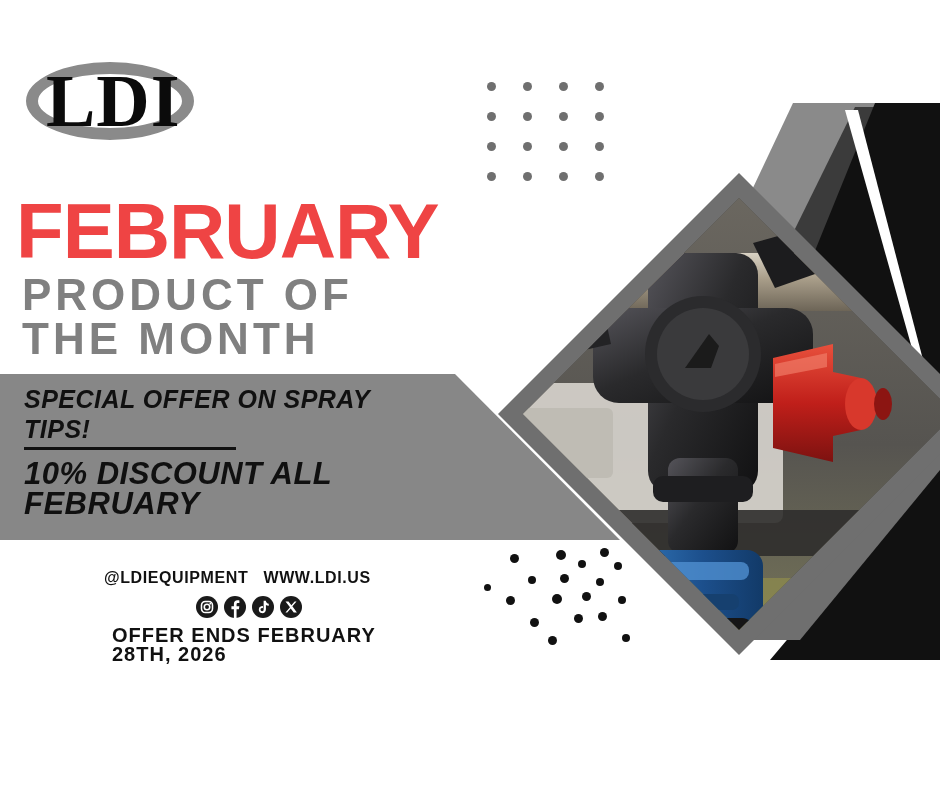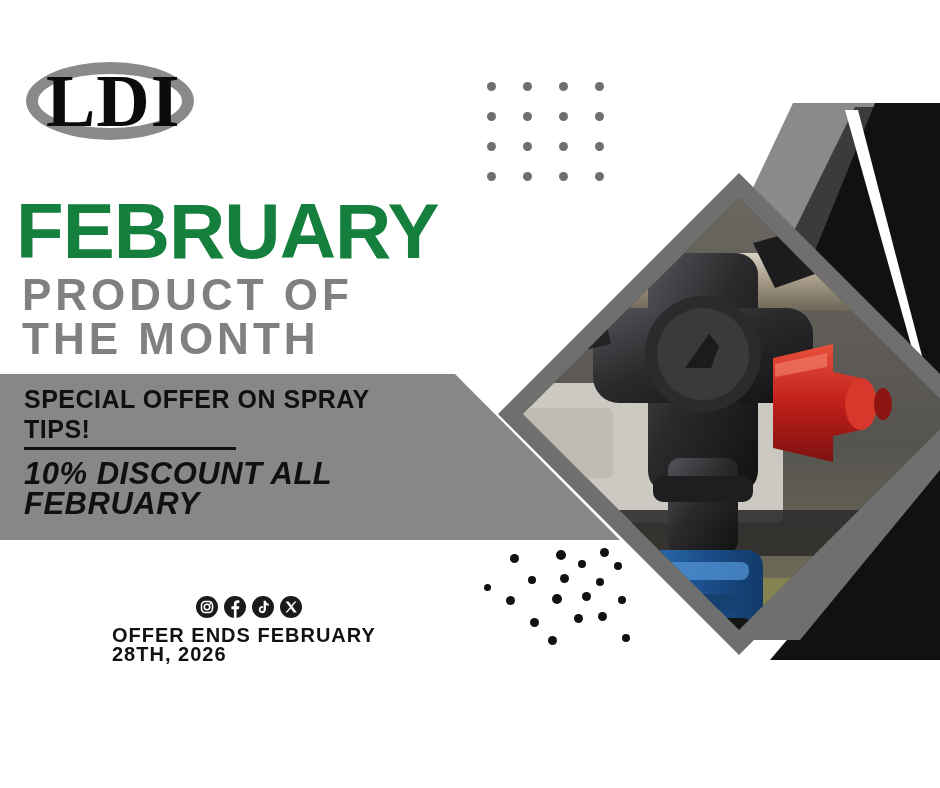--- a/index.html
+++ b/index.html
@@ -13,35 +13,35 @@
   .logo-wrap{position:absolute;left:18px;top:48px;width:200px;height:104px;}
   .logo-ring{position:absolute;left:8px;top:14px;width:168px;height:78px;
     border:12px solid #8a8a8a;border-radius:50%;box-sizing:border-box;}
   .logo-text{position:absolute;left:28px;top:20px;width:170px;
     font-family:"Liberation Serif", serif;font-weight:bold;font-size:74px;
     line-height:66px;color:#0b0b0b;letter-spacing:1px;}
 
   
   .h-february{position:absolute;left:16px;top:192px;
     font-weight:bold;font-size:78px;line-height:78px;letter-spacing:-1px;
-    color:#15803d;}
+    color:#ef4444;}
   .h-sub1{position:absolute;left:22px;top:272px;
     font-weight:bold;font-size:44px;line-height:46px;letter-spacing:4px;
     color:#808080;}
   .h-sub2{position:absolute;left:22px;top:316px;
     font-weight:bold;font-size:44px;line-height:46px;letter-spacing:4px;
     color:#808080;text-align:right;}
 
   
   .band{position:absolute;left:0;top:374px;width:620px;height:166px;
     background:#878787;
     -webkit-clip-path:polygon(0 0,455px 0,620px 166px,0 166px);
     clip-path:polygon(0 0,455px 0,620px 166px,0 166px);}
   .band-l1{position:absolute;left:24px;top:384px;width:400px;
-    font-weight:bold;font-size:25px;line-height:30px;
+    font-weight:bold;font-style:italic;font-size:25px;line-height:30px;
     letter-spacing:0.5px;color:#101010;}
   .band-rule{position:absolute;left:24px;top:447px;width:212px;height:3px;
     background:#111111;}
   .band-l2{position:absolute;left:24px;top:459px;width:360px;
     font-weight:bold;font-style:italic;font-size:31px;line-height:30px;
     letter-spacing:0.5px;color:#101010;}
 
   
   .contact{position:absolute;left:104px;top:569px;
     font-weight:bold;font-size:16px;letter-spacing:0.6px;color:#111111;
@@ -222,20 +222,21 @@
     <i style="left:108px;top:12px;width:8px;height:8px"></i>
     <i style="left:112px;top:44px;width:9px;height:9px"></i>
     <i style="left:126px;top:30px;width:8px;height:8px"></i>
     <i style="left:128px;top:64px;width:9px;height:9px"></i>
     <i style="left:130px;top:0px;width:9px;height:9px"></i>
     <i style="left:144px;top:14px;width:8px;height:8px"></i>
     <i style="left:148px;top:48px;width:8px;height:8px"></i>
     <i style="left:152px;top:86px;width:8px;height:8px"></i>
   </div>
 
+  <div class="contact">@LDIEQUIPMENT   WWW.LDI.US</div>
 
   <div class="socials">
     <svg class="soc" viewBox="0 0 24 24">
       <circle cx="12" cy="12" r="12" fill="#1a1a1a"></circle>
       <rect x="6" y="6" width="12" height="12" rx="4" fill="none" stroke="#ffffff" stroke-width="1.7"></rect>
       <circle cx="12" cy="12" r="3" fill="none" stroke="#ffffff" stroke-width="1.7"></circle>
       <circle cx="15.6" cy="8.4" r="1" fill="#ffffff"></circle>
     </svg>
     <svg class="soc" viewBox="0 0 24 24">
       <circle cx="12" cy="12" r="12" fill="#1a1a1a"></circle>

